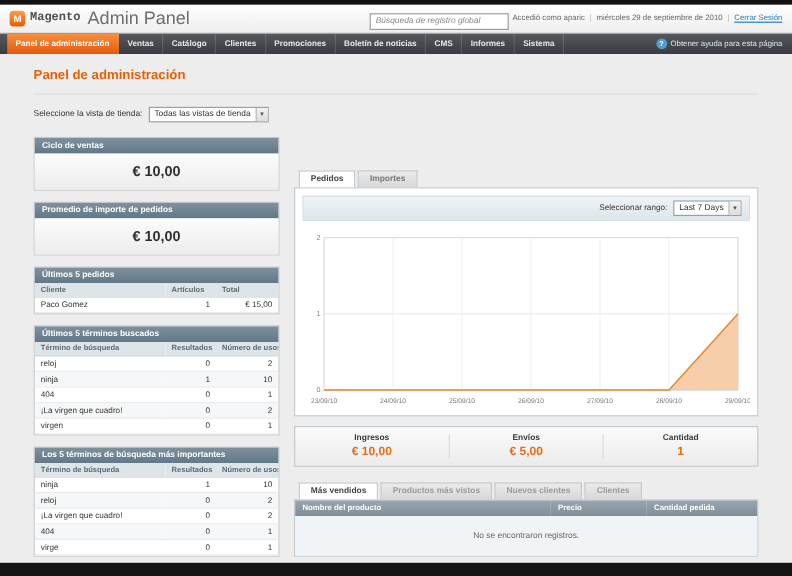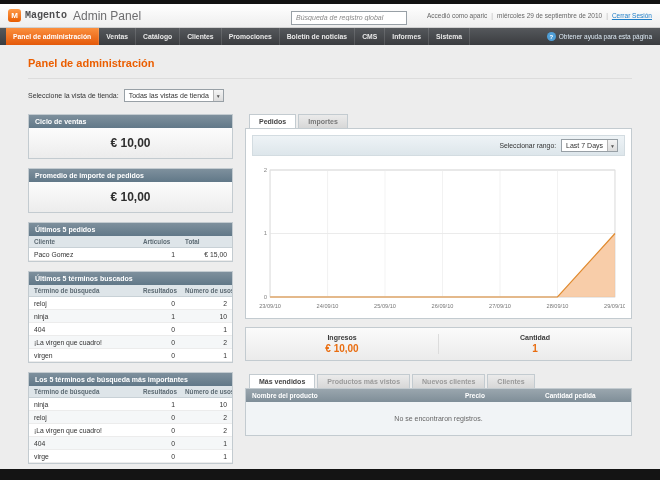--- a/index.html
+++ b/index.html
@@ -7,21 +7,21 @@
   body{font-family:"Liberation Sans","DejaVu Sans",sans-serif;}
   .screen{width:660px;height:480px;margin:0 auto;background:#ededed;position:relative;overflow:hidden;}
   .top-strip{height:4px;background:#121212;}
   .bottom-strip{position:absolute;left:0;right:0;bottom:0;height:11px;background:#141414;}
 
   
   .header{height:24px;background:linear-gradient(#ffffff,#eeeeee);border-bottom:1px solid #cfcfcf;display:flex;align-items:center;padding:0 8px;}
   .logo{display:flex;align-items:center;gap:4px;}
   .logo-icon{width:13px;height:13px;border-radius:3px;background:linear-gradient(#ff9c4a,#e85c00);color:#fff;font-size:8px;font-weight:bold;display:flex;align-items:center;justify-content:center;}
   .brand{font-size:10px;font-weight:bold;color:#4e4e50;font-family:Liberation Mono, monospace;}
-  .brand-suffix{font-size:12px;color:#6d6d6f;margin-left:2px;}
+  .brand-suffix{font-size:15px;color:#6d6d6f;margin-left:2px;}
   .search-wrap{margin-left:150px;}
   .search-input{width:116px;height:14px;font-size:7px;border:1px solid #98a0a6;padding:0 4px;color:#444;background:#fff;}
   .search-input::placeholder{color:#888;font-style:italic;}
   .header-right{margin-left:auto;display:flex;align-items:center;gap:4px;font-size:6.5px;color:#666;white-space:nowrap;}
   .sep{color:#b5b5b5;}
   .logout{color:#1e7ec8;text-decoration:underline;cursor:pointer;}
 
   
   .nav{height:17px;background:linear-gradient(#55585c,#3a3c3f);display:flex;align-items:stretch;padding-left:6px;}
   .nav-item{display:flex;align-items:center;padding:0 7px;font-size:6.8px;font-weight:bold;color:#e9e9e9;border-right:1px solid rgba(255,255,255,.13);cursor:pointer;white-space:nowrap;}
@@ -29,21 +29,21 @@
   .nav-help{margin-left:auto;display:flex;align-items:center;gap:3px;padding-right:8px;font-size:6.5px;color:#dce9f4;cursor:pointer;white-space:nowrap;}
   .help-icon{width:9px;height:9px;border-radius:50%;background:#4f9ed6;color:#fff;font-size:6px;font-weight:bold;display:flex;align-items:center;justify-content:center;}
 
   
   .content{padding:8px 28px 0;}
   .page-title{color:#eb5e00;font-size:11px;font-weight:bold;padding:4px 0 9px;border-bottom:1px solid #dcdcdc;}
   .switcher{margin:10px 0 12px;display:flex;align-items:center;gap:5px;font-size:7px;color:#333;}
   .select{display:inline-flex;align-items:center;background:#fff;border:1px solid #98a0a6;font-size:7px;color:#333;height:13px;padding-left:4px;cursor:pointer;}
   .select .arrow{font-size:5px;color:#555;background:linear-gradient(#f4f4f4,#dcdcdc);border-left:1px solid #b5b5b5;height:100%;display:flex;align-items:center;padding:0 2px;margin-left:4px;}
 
-  .columns{display:flex;gap:12px;align-items:flex-start;}
+  .columns{display:flex;gap:12px;align-items:flex-end;}
   .left-col{width:205px;flex:none;display:flex;flex-direction:column;gap:9px;}
   .right-col{flex:1;min-width:0;}
 
   
   .panel{background:#fff;border:1px solid #c3cbd0;}
   .panel-head{background:linear-gradient(#7e909d,#617888);color:#fff;font-size:7px;font-weight:bold;padding:3px 6px;}
   .value-box{background:linear-gradient(#fcfcfc,#ececec);text-align:center;padding:8px 0;font-size:12px;font-weight:bold;color:#2e2e2e;}
   .dash-table{width:100%;border-collapse:collapse;font-size:6.8px;color:#333;table-layout:fixed;}
   .dash-table th{background:#dee5e9;color:#5c6a73;font-weight:bold;font-size:6.3px;padding:2px 5px;text-align:left;border-bottom:1px solid #c8d1d6;overflow:hidden;white-space:nowrap;}
   .dash-table td{padding:2.5px 5px;border-bottom:1px solid #ececec;background:#fff;overflow:hidden;white-space:nowrap;}
@@ -283,20 +283,24 @@
               </svg>
             </div>
         </div>
 
         <div class="stats-box">
           <div class="stat">
             <div class="stat-label">Ingresos</div>
             <div class="stat-value">€ 10,00</div>
           </div>
           <div class="stat">
+            <div class="stat-label">Envíos</div>
+            <div class="stat-value">€ 5,00</div>
+          </div>
+          <div class="stat">
             <div class="stat-label">Cantidad</div>
             <div class="stat-value">1</div>
           </div>
         </div>
 
         <div class="tabs bottom-tabs">
           <div class="tab active">Más vendidos</div>
           <div class="tab dim">Productos más vistos</div>
           <div class="tab dim">Nuevos clientes</div>
           <div class="tab dim">Clientes</div>

